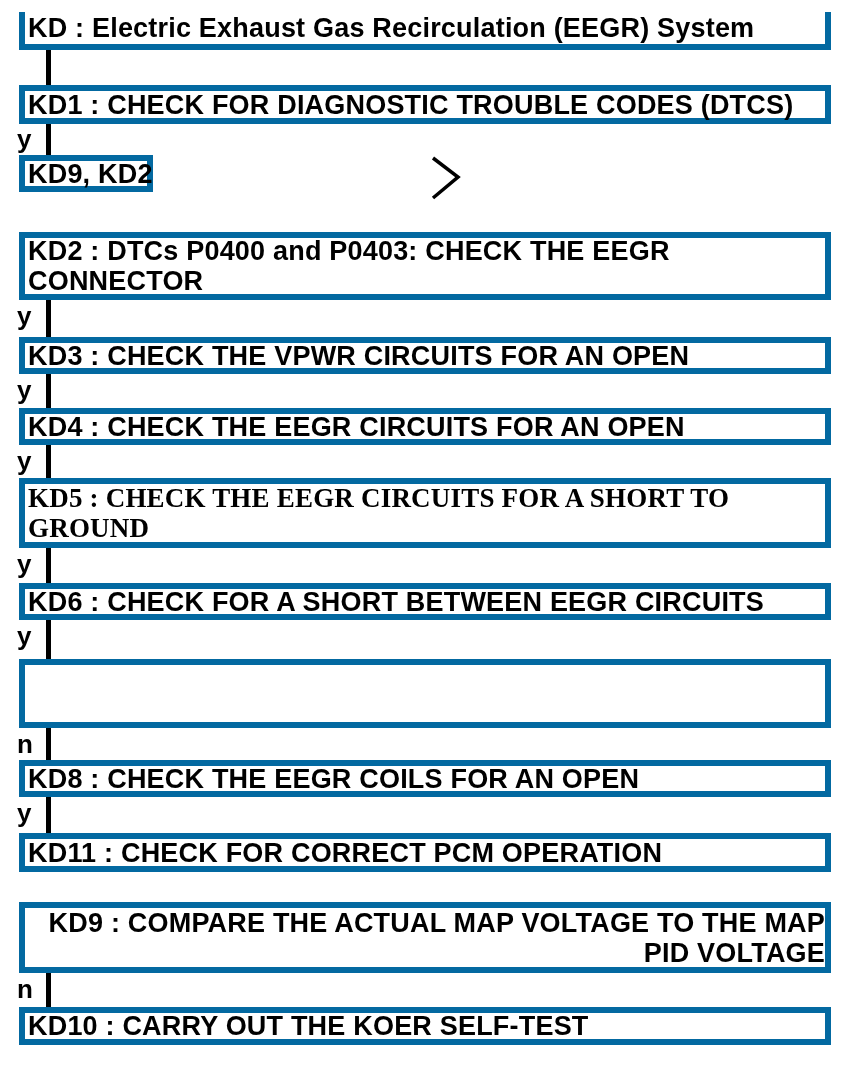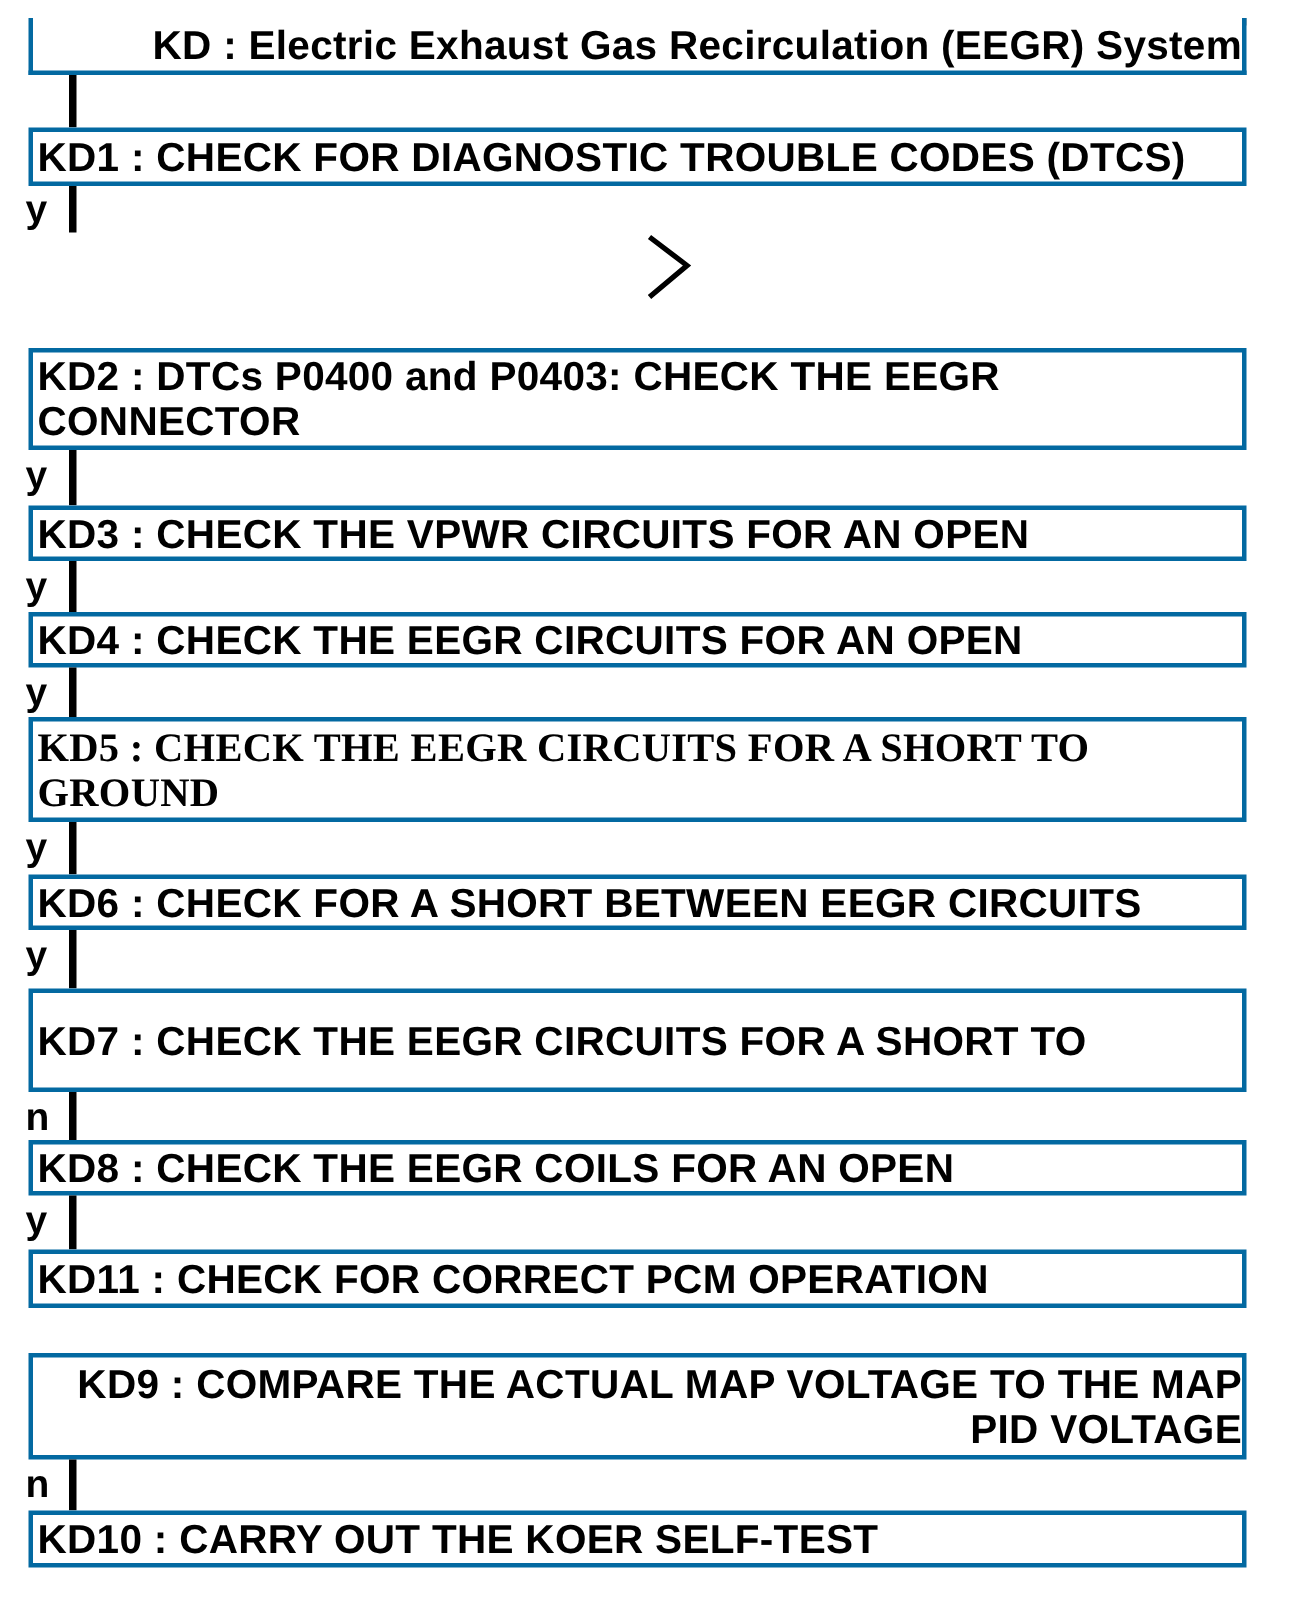--- a/index.html
+++ b/index.html
@@ -9,21 +9,21 @@
     height: 1068px;
     background: #ffffff;
     overflow: hidden;
     font-family: "Liberation Sans", sans-serif;
   }
   .box {
     position: absolute;
     left: 19px;
     width: 812px;
     box-sizing: border-box;
-    border: 3px solid #0369a1;
+    border: 6px solid #0369a1;
     background: #ffffff;
     color: #000000;
     font-weight: bold;
     font-size: 27px;
     letter-spacing: 0.2px;
     display: flex;
     flex-direction: column;
     justify-content: center;
     padding-left: 3px;
     overflow: visible;
@@ -63,33 +63,36 @@
     width: 32px;
     height: 46px;
   }
 </style>
 </head>
 <body>
 
 <div class="page">
 
   <div class="top-stub"></div>
-  <div class="box no-top" style="top:12px;height:38px;align-items:flex-end;">
+  <div class="box no-top" style="top:12px;height:38px;">
     <div class="line">KD : Electric Exhaust Gas Recirculation (EEGR) System</div>
   </div>
 
   <div class="vline" style="top:50px;height:35px;"></div>
 
   <div class="box" style="top:85px;height:39px;">
     <div class="line">KD1 : CHECK FOR DIAGNOSTIC TROUBLE CODES (DTCS)</div>
   </div>
 
   <div class="blabel" style="top:127px;">y</div>
   <div class="vline" style="top:124px;height:31px;"></div>
 
+  <div class="box" style="top:155px;height:37px;width:134px;">
+    <div class="line">KD9, KD2</div>
+  </div>
 
   <svg class="chevron" viewBox="0 0 32 46">
     <polyline points="3,3 28,22 3,43" fill="none" stroke="#000000" stroke-width="3.5"></polyline>
   </svg>
 
   <div class="box" style="top:232px;height:68px;">
     <div class="line">KD2 : DTCs P0400 and P0403: CHECK THE EEGR</div>
     <div class="line">CONNECTOR</div>
   </div>
 
@@ -119,21 +122,20 @@
   <div class="vline" style="top:548px;height:35px;"></div>
 
   <div class="box" style="top:583px;height:37px;">
     <div class="line">KD6 : CHECK FOR A SHORT BETWEEN EEGR CIRCUITS</div>
   </div>
 
   <div class="blabel" style="top:624px;">y</div>
   <div class="vline" style="top:620px;height:39px;"></div>
 
   <div class="box" style="top:659px;height:69px;">
-    <div class="line">KD7 : CHECK THE EEGR CIRCUITS FOR A SHORT TO</div>
   </div>
 
   <div class="blabel" style="top:732px;">n</div>
   <div class="vline" style="top:728px;height:32px;"></div>
 
   <div class="box" style="top:760px;height:37px;">
     <div class="line">KD8 : CHECK THE EEGR COILS FOR AN OPEN</div>
   </div>
 
   <div class="blabel" style="top:801px;">y</div>

